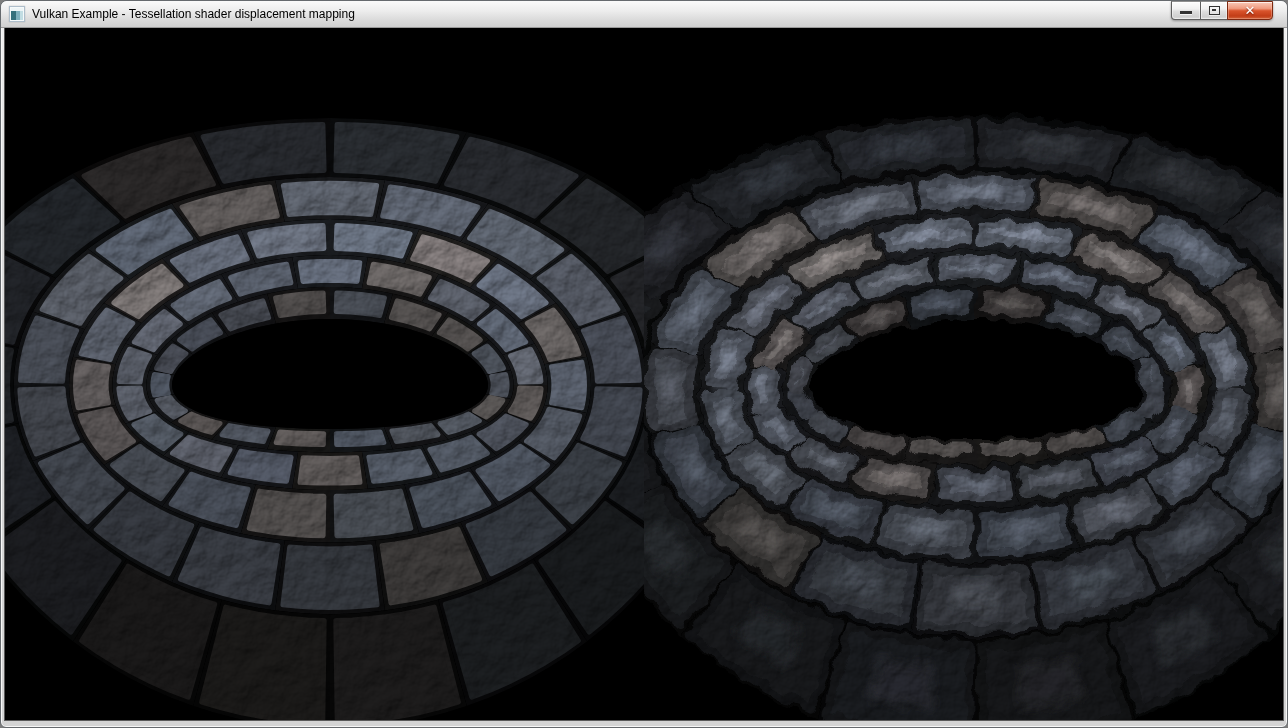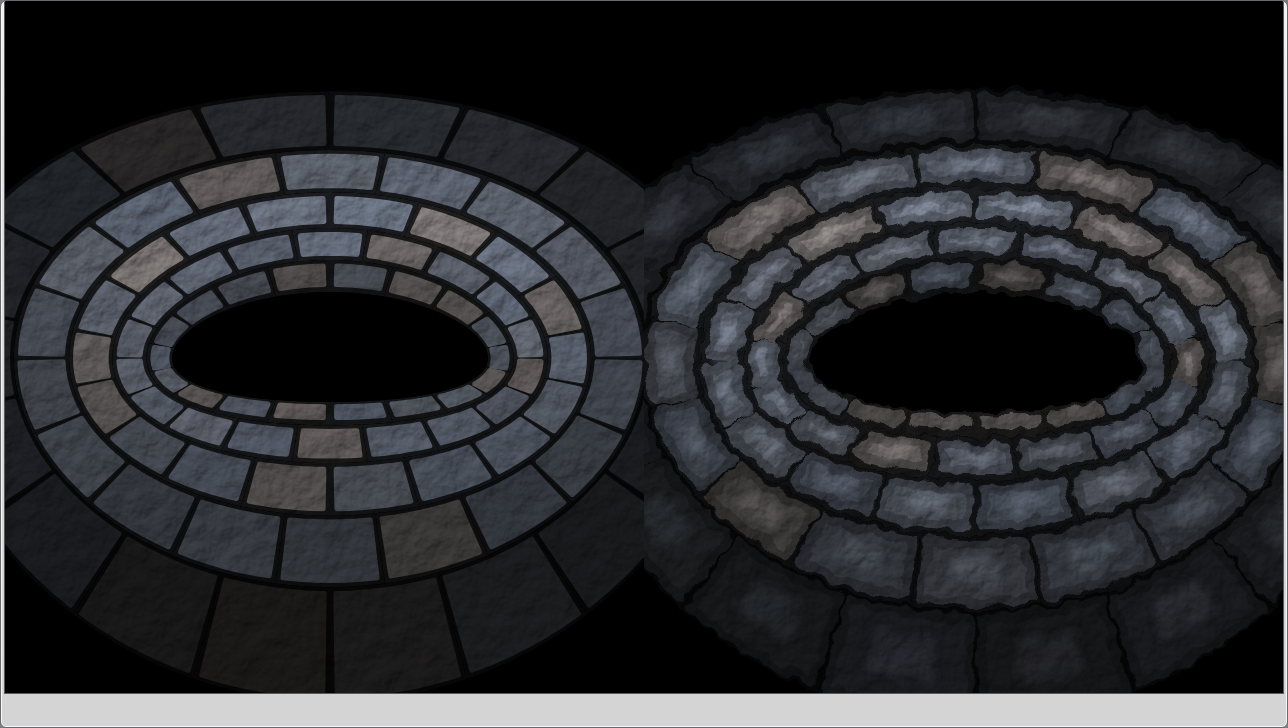--- a/index.html
+++ b/index.html
@@ -62,20 +62,39 @@
   .viewport{
     width:1278px;height:692px;background:#000;display:flex;
     box-shadow:0 0 0 1px #5a5a5a;overflow:hidden;
   }
   .viewport svg{display:block;}
 </style>
 </head>
 <body>
 
 <div class="window">
+  <div class="titlebar">
+    <div class="app-icon">
+      <div class="icon-art"></div>
+    </div>
+    <span class="title">Vulkan Example - Tessellation shader displacement mapping</span>
+    <div class="controls">
+      <div class="wbtn min" title="Minimize">
+        <div class="glyph-min"></div>
+      </div>
+      <div class="wbtn max" title="Maximize">
+        <div class="glyph-max">
+            <i></i>
+          </div>
+      </div>
+      <div class="wbtn close" title="Close">
+        <span class="glyph-close">✕</span>
+      </div>
+    </div>
+  </div>
   <div class="frame">
     <div class="viewport" id="viewport" style="background: rgb(0, 0, 0);">
       <svg id="paneL" width="639" height="692" viewBox="0 0 639 692">
           <defs>
             <filter id="texL" color-interpolation-filters="sRGB" x="-8%" y="-8%" width="116%" height="116%">
               <feOffset in="SourceGraphic" dx="0" dy="0" result="src"></feOffset>
               <feTurbulence type="fractalNoise" baseFrequency="0.045" numOctaves="4" seed="42" result="nz"></feTurbulence>
               <feDiffuseLighting in="nz" lighting-color="#ffffff" surfaceScale="2.6" result="lt">
                 <feDistantLight azimuth="235" elevation="58"></feDistantLight>
               </feDiffuseLighting>

